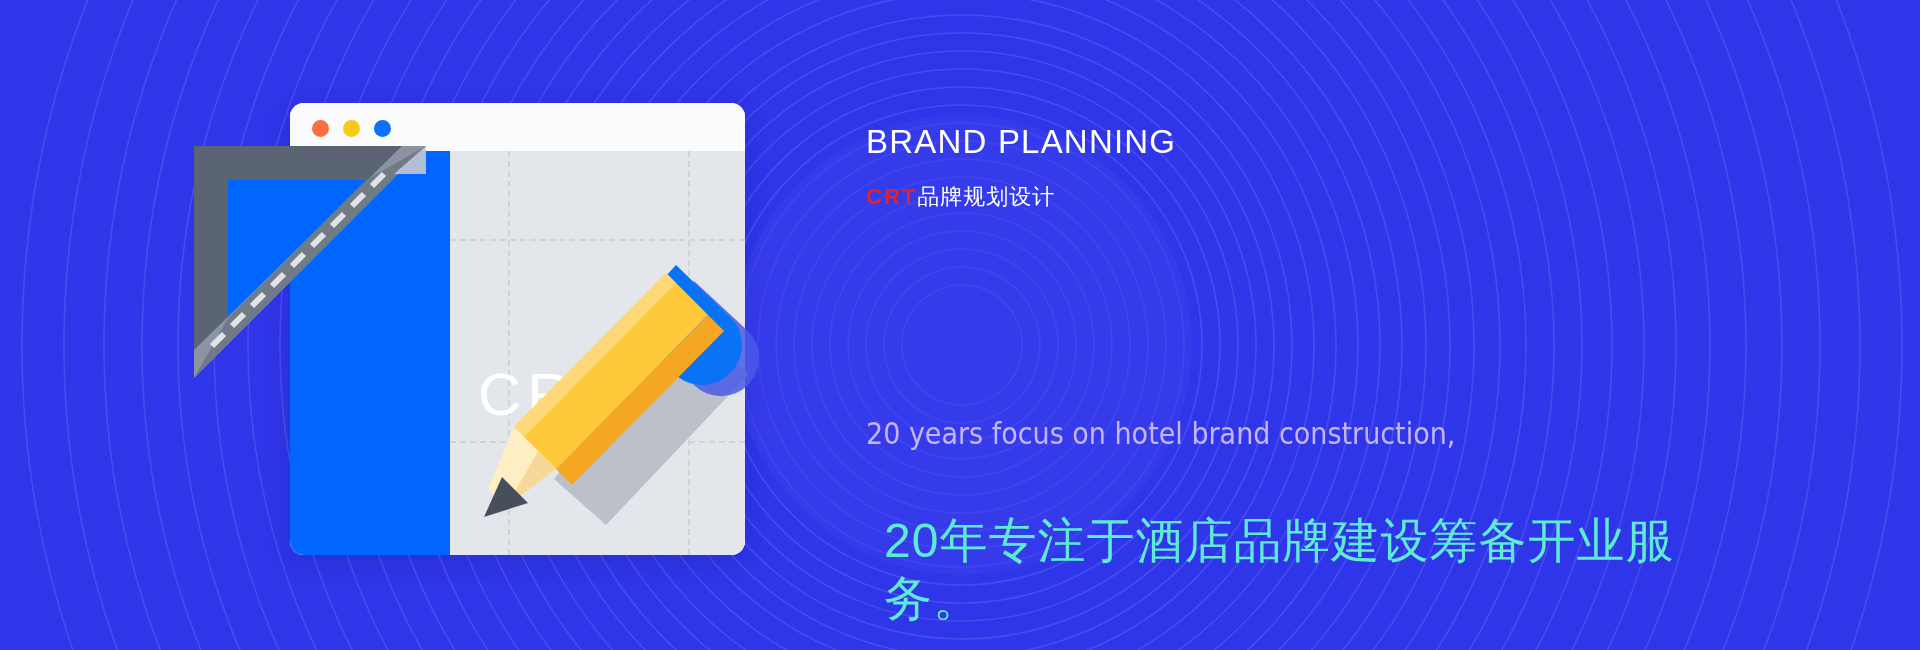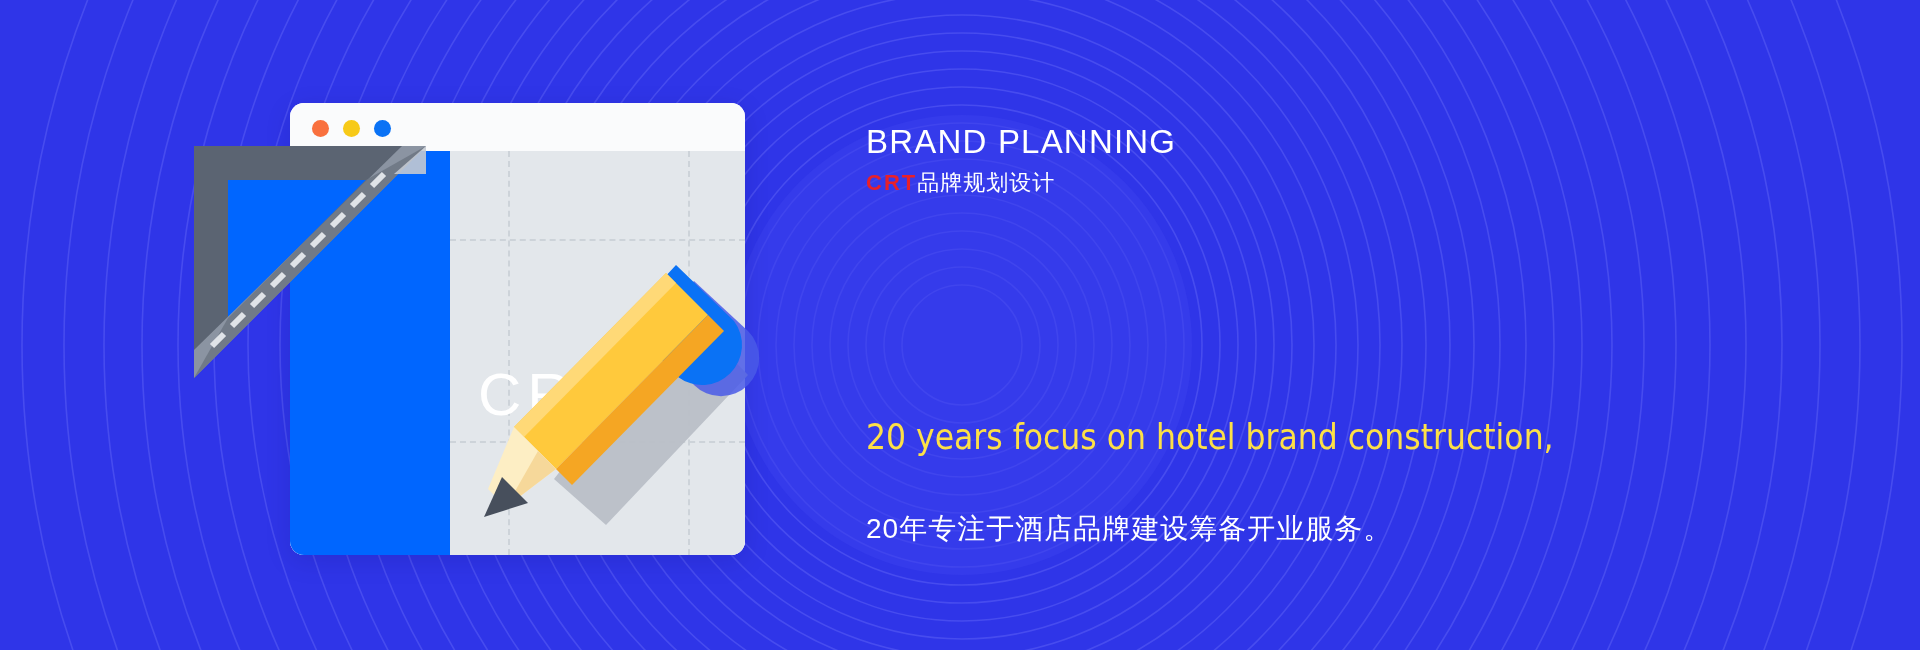--- a/index.html
+++ b/index.html
@@ -60,34 +60,34 @@
   .pencil{position:absolute;left:250px;top:130px;width:320px;height:330px;}
 
   
   .eyebrow{
     position:absolute;left:866px;top:92px;width:560px;
     color:#ffffff;font-size:33px;line-height:1.08;font-weight:400;
     letter-spacing:1.2px;
     margin-top:32px;
   }
   .sub-cn{
-    position:absolute;left:866px;top:170px;
+    position:absolute;left:866px;top:184px;
     font-size:22px;line-height:1.2;letter-spacing:1px;color:#ffffff;
   }
   .sub-cn .crt-red{color:#e8202a;font-weight:700;letter-spacing:2px;}
 
   .tag-en{
     position:absolute;left:866px;top:414px;width:830px;
-    color:#fde047;font-size:35px;line-height:1.32;font-weight:400;
+    color:#c4b5fd;font-size:30px;line-height:1.32;font-weight:400;
     font-family:"DejaVu Sans Condensed","Liberation Sans",sans-serif;
     font-stretch:condensed;
   }
   .tag-cn{
-    position:absolute;left:866px;top:512px;width:830px;
-    color:#ffffff;font-size:28px;line-height:1.2;letter-spacing:1px;
+    position:absolute;left:884px;top:512px;width:830px;
+    color:#5eead4;font-size:48px;line-height:1.2;letter-spacing:1px;
   }
 </style>
 </head>
 <body>
 
 <div id="banner">
 
   <div class="rings">
     <svg width="1920" height="650" viewBox="0 0 1920 650" aria-hidden="true">
       <defs>

